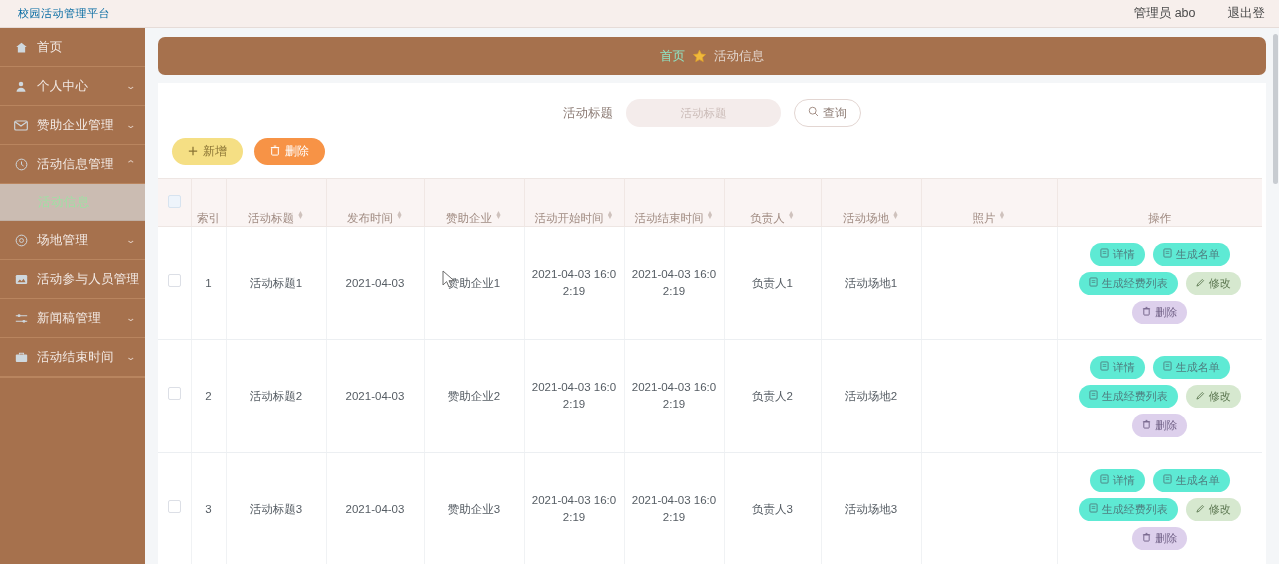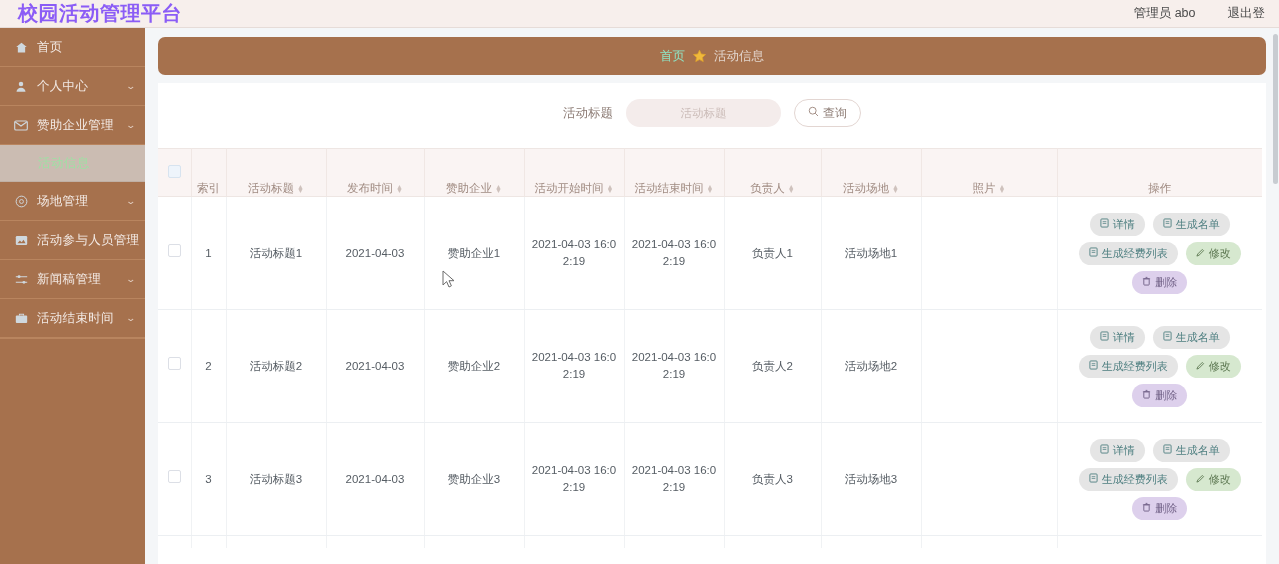--- a/index.html
+++ b/index.html
@@ -13,21 +13,21 @@
 
   
   .topbar {
     position: absolute; left:0; top:0; width:1279px; height:28px;
     background:#f7efec;
     border-bottom:1px solid #e6dcd8;
     display:flex; align-items:center; justify-content:space-between;
     padding: 0 14px 0 18px;
   }
   .brand {
-    font-size:20px; font-weight:bold; color:#8b5cf6; letter-spacing:0.5px;
+    font-size:11px; font-weight:normal; color:#0369a1; letter-spacing:0.5px;
     white-space:nowrap;
   }
   .topright { display:flex; align-items:center; gap:32px; white-space:nowrap; overflow:hidden; }
   .topright span { font-size:12.5px; color:#4a4a4a; }
   .logout { color:#4a4a4a; }
 
   
   .sidebar {
     position:absolute; left:0; top:28px; width:145px; height:536px;
     background:#a6714d; overflow:hidden;
@@ -109,21 +109,21 @@
   .tablewrap { margin-top:13px; position:relative; overflow:hidden; height:400px; }
   table.grid { width:1104px; border-collapse:collapse; table-layout:fixed; }
   table.grid th {
     background:#faf4f3; color:#a08b82; font-weight:normal;
     font-size:11.5px; height:36px;
     border-right:1px solid #f0e7e4; border-bottom:1px solid #eee6e3;
     border-top:1px solid #eee6e3;
     text-align:center; padding:0 4px;
   }
   table.grid th:last-child { border-right:none; }
-  .th-inner { display:inline-flex; align-items:center; gap:3px; justify-content:center;margin-top:32px; }
+  .th-inner { display:inline-flex; gap:3px; justify-content:center;margin-top:32px; }
   .sorter { display:inline-flex; flex-direction:column; line-height:4px; color:#cfc2bd; font-size:7px; }
   table.grid td {
     height:113px; border-right:1px solid #f0f2f4; border-bottom:1px solid #eceff2;
     font-size:11.5px; color:#555c63; text-align:center; padding:0 6px;
     vertical-align:middle; background:#fff;
     word-break:break-all; line-height:17px;
   }
   table.grid td:last-child { border-right:none; }
   .cb {
     width:13px; height:13px; border:1px solid #dcdfe6; border-radius:2px;
@@ -131,21 +131,21 @@
   }
   .cb.head { border-color:#d7e3ef; background:#eef4fb; }
 
   
   .ops { display:flex; flex-wrap:wrap; gap:6px 8px; justify-content:center; align-items:center; padding:4px 6px; }
   .op {
     height:23px; border:none; border-radius:12px; padding:0 10px;
     font-size:11px; cursor:pointer; display:inline-flex; align-items:center; gap:4px;
     font-family:inherit; white-space:nowrap;
   }
-  .op-cyan  { background:#e5e5e5; color:#4e7f80; }
+  .op-cyan  { background:#5eead4; color:#4e7f80; }
   .op-green { background:#d6e8cf; color:#5f7a54; }
   .op-purple{ background:#ddd0ec; color:#6e5e84; }
   .op-row2 { width:100%; display:flex; gap:8px; justify-content:center; }
   .op-row3 { width:100%; display:flex; justify-content:center; }
 
   
   .vscroll {
     position:absolute; right:0; top:28px; width:7px; height:536px; background:transparent;
   }
   .vthumb { position:absolute; right:1px; top:6px; width:5px; height:150px; background:#c8ccd1; border-radius:3px; }
@@ -192,20 +192,30 @@
       <span class="menu-icon">
         <svg width="14" height="11" viewBox="0 0 16 12">
             <rect x="0.8" y="0.8" width="14.4" height="10.4" rx="1.5" fill="none" stroke="#cfd8de" stroke-width="1.3"></rect>
             <path d="M1.5 2 8 6.6 14.5 2" fill="none" stroke="#cfd8de" stroke-width="1.3"></path>
           </svg>
       </span>
       <span class="mi-label">赞助企业管理</span>
       <span class="caret">⌄</span>
     </div>
 
+    <div class="menu-item">
+      <span class="menu-icon">
+        <svg width="13" height="13" viewBox="0 0 16 16">
+            <circle cx="8" cy="8" r="6.6" fill="none" stroke="#cfd8de" stroke-width="1.2"></circle>
+            <path d="M8 4.3V8l2.6 1.9" fill="none" stroke="#cfd8de" stroke-width="1.2"></path>
+          </svg>
+      </span>
+      <span class="mi-label">活动信息管理</span>
+      <span class="caret">⌃</span>
+    </div>
 
     <div class="submenu-item">活动信息</div>
 
     <div class="menu-item">
       <span class="menu-icon">
         <svg width="13" height="13" viewBox="0 0 16 16">
             <circle cx="8" cy="8" r="6.6" fill="none" stroke="#cfd8de" stroke-width="1.2"></circle>
             <circle cx="8" cy="8" r="2.4" fill="none" stroke="#cfd8de" stroke-width="1.1"></circle>
           </svg>
       </span>
@@ -271,20 +281,39 @@
           <span>
             <svg width="11" height="11" viewBox="0 0 16 16">
                 <circle cx="6.8" cy="6.8" r="5" fill="none" stroke="#a08b82" stroke-width="1.4"></circle>
                 <path d="M10.5 10.5 14.5 14.5" stroke="#a08b82" stroke-width="1.4"></path>
               </svg>
           </span>
           <span>查询</span>
         </button>
       </div>
 
+      <div class="toolbar">
+        <button class="btn-pill btn-add">
+          <span>
+            <svg width="10" height="10" viewBox="0 0 12 12">
+                <path d="M6 1v10M1 6h10" stroke="#8a7434" stroke-width="1.5"></path>
+              </svg>
+          </span>
+          <span>新增</span>
+        </button>
+        <button class="btn-pill btn-del-top">
+          <span>
+            <svg width="10" height="11" viewBox="0 0 12 13">
+                <rect x="2" y="3" width="8" height="9" rx="1" fill="none" stroke="#fff" stroke-width="1.2"></rect>
+                <path d="M1 3h10M4.5 1.2h3" stroke="#fff" stroke-width="1.2"></path>
+              </svg>
+          </span>
+          <span>删除</span>
+        </button>
+      </div>
 
       <div class="tablewrap">
         <table class="grid">
           <colgroup>
             <col style="width:33px">
               <col style="width:35px">
               <col style="width:100px">
             <col style="width:98px">
               <col style="width:100px">
               <col style="width:100px">

